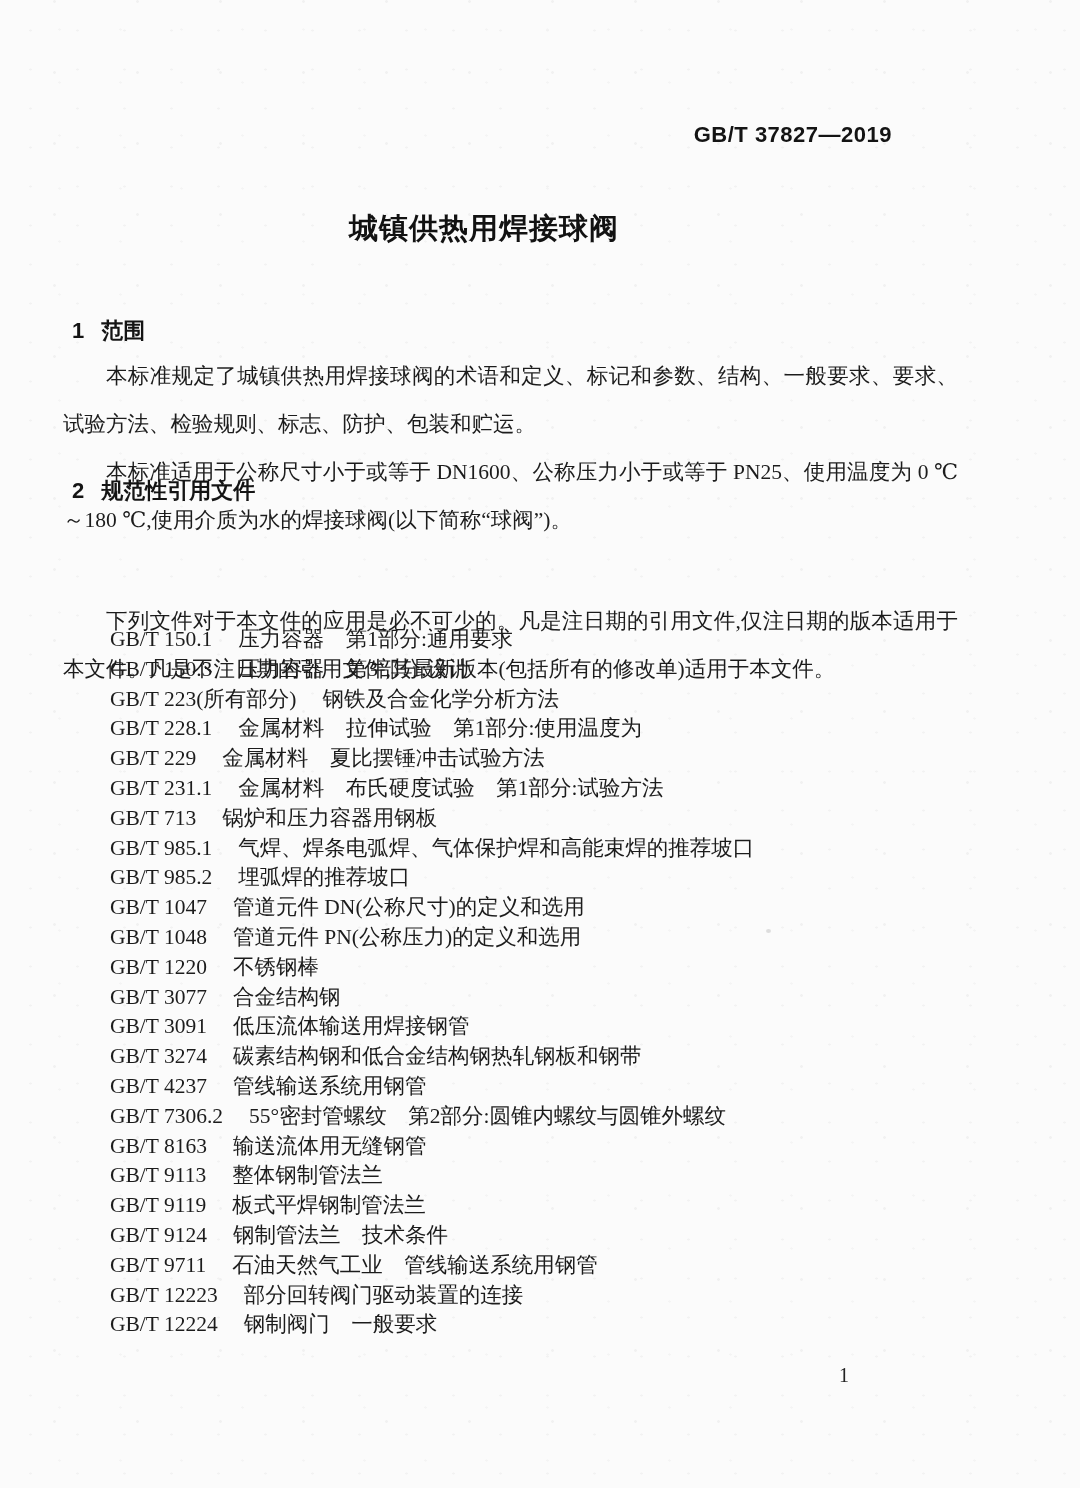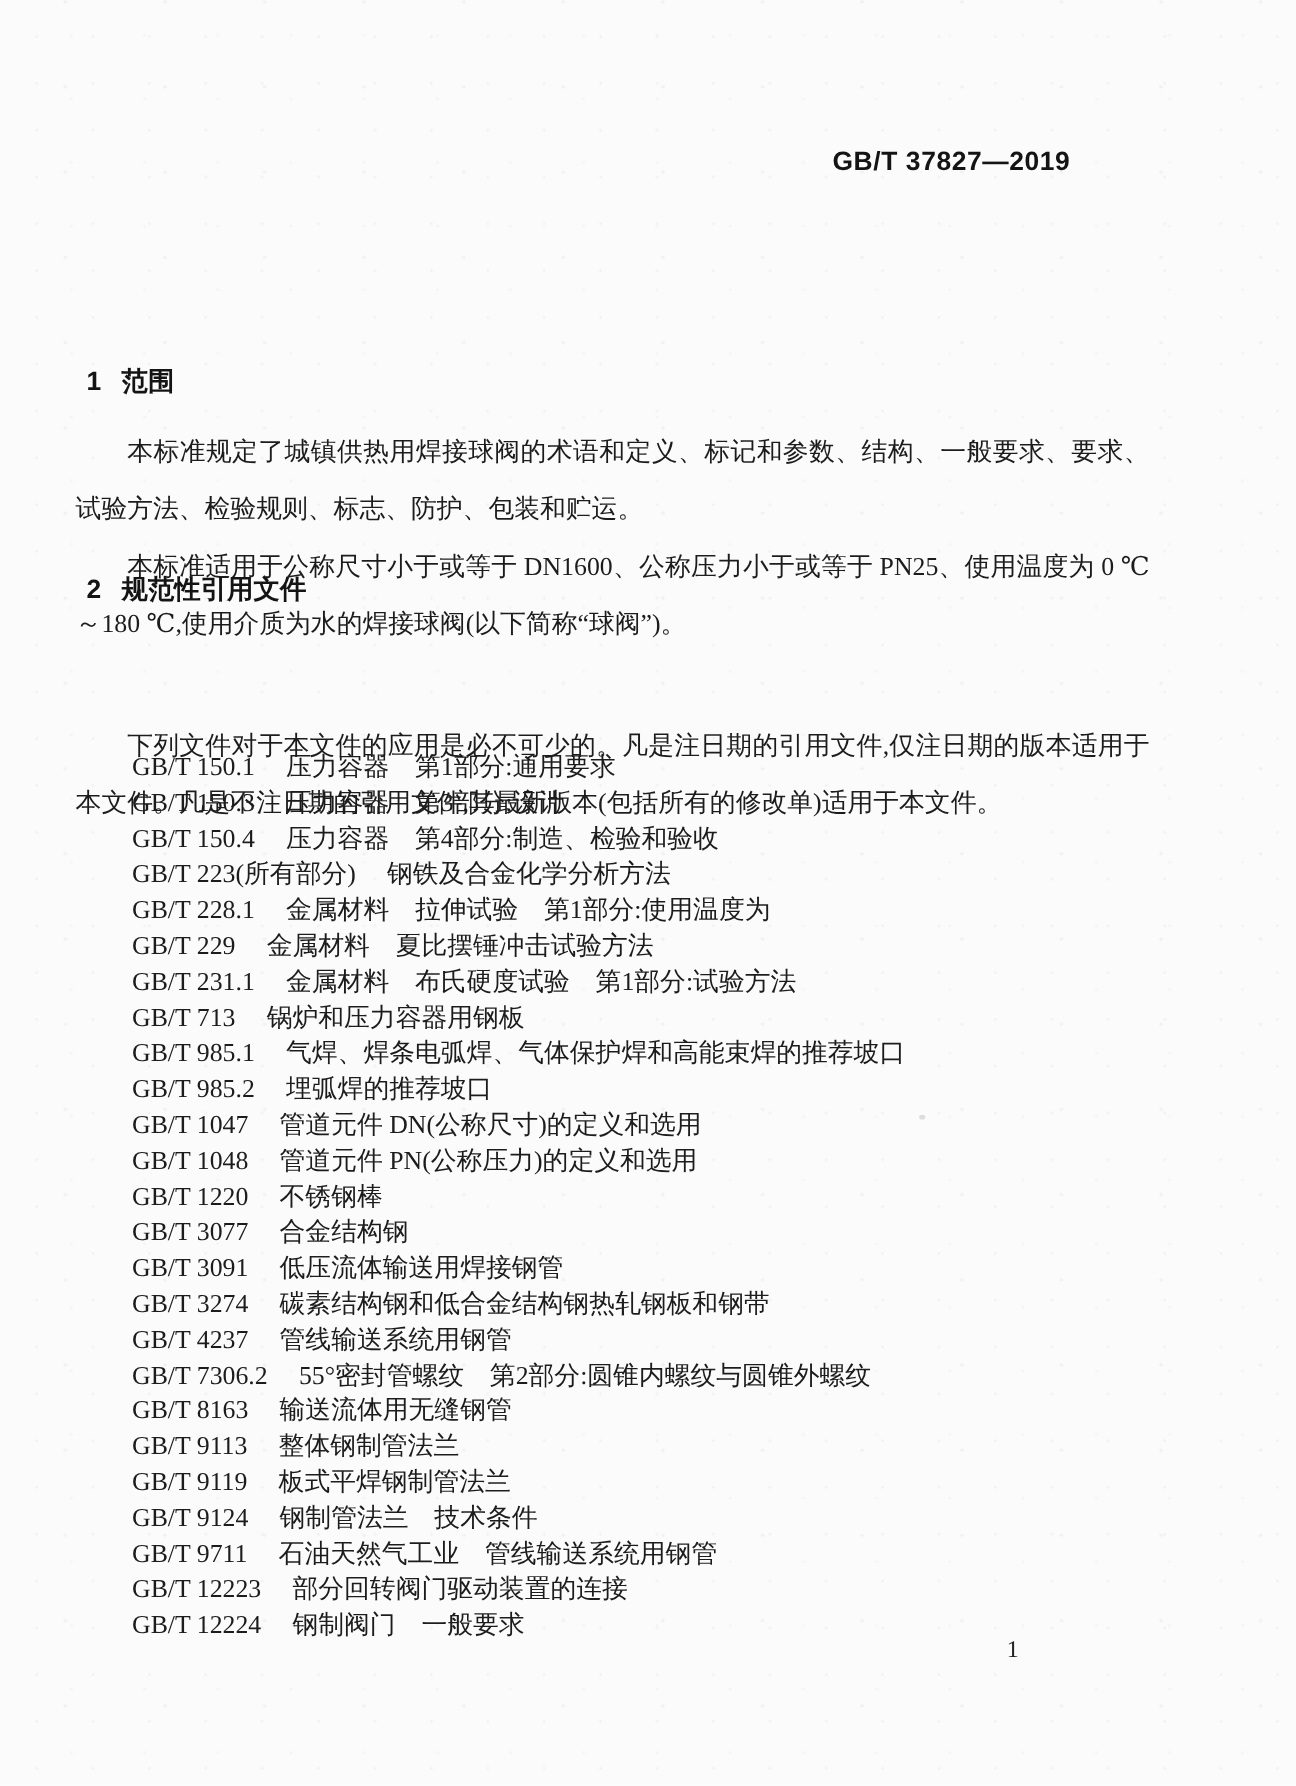--- a/index.html
+++ b/index.html
@@ -34,21 +34,21 @@
     font-weight:700;font-size:29px;letter-spacing:1px;color:#121212;
     white-space:nowrap;
   }
   .section-heading{
     position:absolute;left:72px;
     font-family:"Liberation Sans","DejaVu Sans",sans-serif;
     font-weight:700;font-size:22px;color:#141414;
     white-space:nowrap;
   }
   .section-heading .sec-num{margin-right:17px;}
-  #heading-1{top:303px;}
+  #heading-1{top:316px;}
   #heading-2{top:476px;}
   .body-block{
     position:absolute;left:63px;width:895px;
     font-size:21.5px;line-height:48px;
     text-align:justify;text-justify:inter-ideograph;
     color:#1c1c1c;
   }
   #intro-paragraphs{top:352px;}
   #refs-intro{top:561px;margin-top:36px;}
   .body-block p{margin:0;text-indent:2em;}
@@ -69,20 +69,21 @@
     background:#c4c4c4;border-radius:50%;opacity:.55;
   }
 </style>
 </head>
 <body>
 
 <div class="page">
 
   <div class="doc-code">GB/T 37827—2019</div>
 
+  <div class="doc-title">城镇供热用焊接球阀</div>
 
   <div class="section-heading" id="heading-1">
     <span class="sec-num">1</span><span>范围</span>
   </div>
 
   <div class="body-block" id="intro-paragraphs">
     <p>本标准规定了城镇供热用焊接球阀的术语和定义、标记和参数、结构、一般要求、要求、试验方法、检验规则、标志、防护、包装和贮运。</p>
     <p>本标准适用于公称尺寸小于或等于 DN1600、公称压力小于或等于 PN25、使用温度为 0 ℃～180 ℃,使用介质为水的焊接球阀(以下简称“球阀”)。</p>
   </div>
 
@@ -90,21 +91,20 @@
     <span class="sec-num">2</span><span>规范性引用文件</span>
   </div>
 
   <div class="body-block" id="refs-intro">
     <p>下列文件对于本文件的应用是必不可少的。凡是注日期的引用文件,仅注日期的版本适用于本文件。凡是不注日期的引用文件,其最新版本(包括所有的修改单)适用于本文件。</p>
   </div>
 
   <div class="ref-list" id="ref-list">
       <div class="ref-line"><span class="ref-code">GB/T 150.1</span><span class="ref-desc">压力容器　第1部分:通用要求</span></div>
       <div class="ref-line"><span class="ref-code">GB/T 150.3</span><span class="ref-desc">压力容器　第3部分:设计</span></div>
-      <div class="ref-line"><span class="ref-code">GB/T 150.4</span><span class="ref-desc">压力容器　第4部分:制造、检验和验收</span></div>
       <div class="ref-line"><span class="ref-code">GB/T 223(所有部分)</span><span class="ref-desc">钢铁及合金化学分析方法</span></div>
       <div class="ref-line"><span class="ref-code">GB/T 228.1</span><span class="ref-desc">金属材料　拉伸试验　第1部分:使用温度为</span></div>
       <div class="ref-line"><span class="ref-code">GB/T 229</span><span class="ref-desc">金属材料　夏比摆锤冲击试验方法</span></div>
       <div class="ref-line"><span class="ref-code">GB/T 231.1</span><span class="ref-desc">金属材料　布氏硬度试验　第1部分:试验方法</span></div>
       <div class="ref-line"><span class="ref-code">GB/T 713</span><span class="ref-desc">锅炉和压力容器用钢板</span></div>
       <div class="ref-line"><span class="ref-code">GB/T 985.1</span><span class="ref-desc">气焊、焊条电弧焊、气体保护焊和高能束焊的推荐坡口</span></div>
       <div class="ref-line"><span class="ref-code">GB/T 985.2</span><span class="ref-desc">埋弧焊的推荐坡口</span></div>
       <div class="ref-line"><span class="ref-code">GB/T 1047</span><span class="ref-desc">管道元件 DN(公称尺寸)的定义和选用</span></div>
       <div class="ref-line"><span class="ref-code">GB/T 1048</span><span class="ref-desc">管道元件 PN(公称压力)的定义和选用</span></div>
       <div class="ref-line"><span class="ref-code">GB/T 1220</span><span class="ref-desc">不锈钢棒</span></div>

